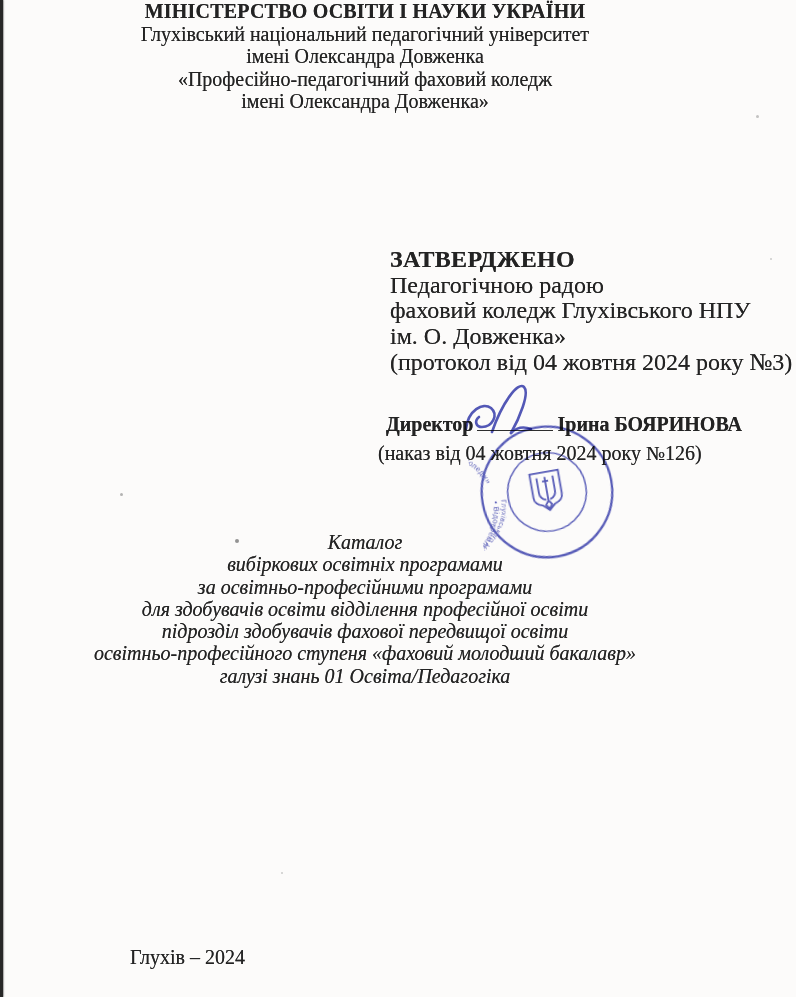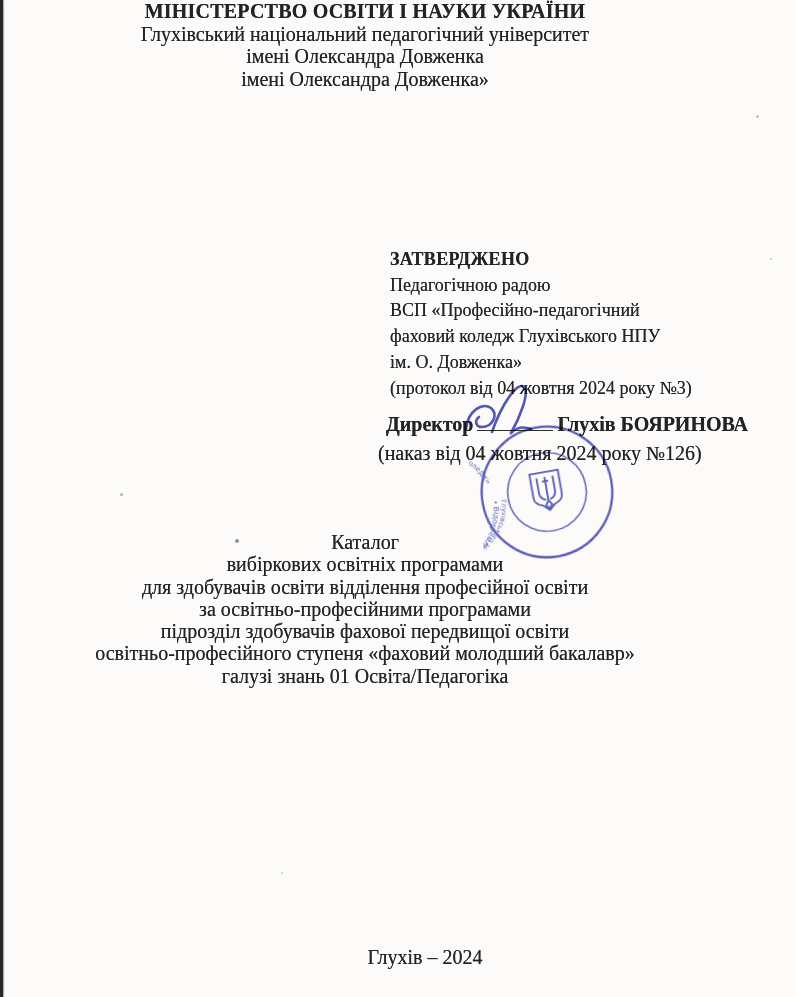--- a/index.html
+++ b/index.html
@@ -27,21 +27,21 @@
   
   .header{
     position:absolute;top:0;left:18px;width:694px;
     text-align:center;font-size:20px;line-height:22.5px;white-space:nowrap;
   }
   .header .bold-line{font-weight:bold;letter-spacing:.2px;}
 
   
   .approval{
     position:absolute;left:390px;top:247px;
-    font-size:18px;line-height:25.7px;white-space:nowrap;
+    font-size:24px;line-height:25.7px;white-space:nowrap;
   }
   .approval .heading{font-weight:bold;letter-spacing:.3px;}
 
   
   .director-row{
     position:absolute;left:386px;top:413px;
     font-size:20px;font-weight:bold;white-space:nowrap;
   }
   .sig-underline{
     display:inline-block;width:76px;height:14px;
@@ -64,60 +64,60 @@
   
   .signature{
     position:absolute;left:452px;top:377px;width:132px;height:72px;
     mix-blend-mode:multiply;opacity:.95;
   }
   .signature path{fill:none;stroke:var(--stamp-blue);stroke-width:2.6;stroke-linecap:round;}
 
   
   .titles{
     position:absolute;top:531px;left:18px;width:694px;
-    text-align:center;font-size:20px;line-height:22.3px;white-space:nowrap;
+    text-align:center;font-size:20px;line-height:22.3px;white-space:nowrap;font-style:italic;
   }
 
   
   .footer{
     position:absolute;top:946px;left:130px;width:590px;
-    text-align:center;font-size:20px;
+    text-align:left;font-size:20px;
   }
 
   
   .speck{position:absolute;border-radius:50%;background:#5a5a5a;}
   .speck.s1{left:235px;top:539px;width:4px;height:4px;opacity:.65;}
   .speck.s2{left:120px;top:493px;width:3px;height:3px;opacity:.45;}
   .speck.s3{left:756px;top:115px;width:3px;height:3px;opacity:.35;}
   .speck.s4{left:281px;top:872px;width:2px;height:2px;opacity:.3;}
   .speck.s5{left:770px;top:258px;width:2px;height:2px;opacity:.3;}
 </style>
 </head>
 <body>
 
 <div class="scan-edge"></div>
 
 <div class="header txt">
   <div class="bold-line">МІНІСТЕРСТВО ОСВІТИ І НАУКИ УКРАЇНИ</div>
   <div>Глухівський національний педагогічний університет</div>
   <div>імені Олександра Довженка</div>
+  <div>«Професійно-педагогічний фаховий коледж</div>
   <div>імені Олександра Довженка»</div>
 </div>
 
 <div class="approval txt">
   <div class="heading">ЗАТВЕРДЖЕНО</div>
   <div>Педагогічною радою</div>
-  <div>ВСП «Професійно-педагогічний</div>
   <div>фаховий коледж Глухівського НПУ</div>
   <div>ім. О. Довженка»</div>
   <div>(протокол від 04 жовтня 2024 року №3)</div>
 </div>
 
 <div class="director-row txt">
-  <span>Директор</span><span class="sig-underline"></span><span>Глухів БОЯРИНОВА</span>
+  <span>Директор</span><span class="sig-underline"></span><span>Ірина БОЯРИНОВА</span>
 </div>
 <div class="order-line txt">(наказ від 04 жовтня 2024 року №126)</div>
 
 <svg class="signature" viewBox="0 0 132 72" aria-hidden="true">
   <path d="M14,52 C16,33 31,25 39,31 C47,38 40,50 30,50 C24,50 22,44 27,40"></path>
   <path d="M40,55 C50,26 66,4 72,10 C78,16 67,42 59,56"></path>
   <path d="M59,56 C64,51 71,49 79,52"></path>
 </svg>
 
 <svg class="stamp-wrap" viewBox="-75 -75 150 150" aria-hidden="true">
@@ -139,22 +139,22 @@
     <path d="M 0,9 l 3.2,4.2 L 0,17.5 l -3.2,-4.3 z"></path>
     <path d="M -8.5,-16 v 15.5 q 0,6.5 6.5,8.5"></path>
     <path d="M 8.5,-16 v 15.5 q 0,6.5 -6.5,8.5"></path>
     <path d="M -3.2,-11.5 h 6.4"></path>
   </g>
 </svg>
 
 <div class="titles txt">
   <div>Каталог</div>
   <div>вибіркових освітніх програмами</div>
+  <div>за освітньо-професійними програмами</div>
   <div>для здобувачів освіти відділення професійної освіти</div>
-  <div>за освітньо-професійними програмами</div>
   <div>підрозділ здобувачів фахової передвищої освіти</div>
   <div>освітньо-професійного ступеня «фаховий молодший бакалавр»</div>
   <div>галузі знань 01 Освіта/Педагогіка</div>
 </div>
 
 <div class="footer txt">Глухів – 2024</div>
 
 <span class="speck s1"></span>
 <span class="speck s2"></span>
 <span class="speck s3"></span>

